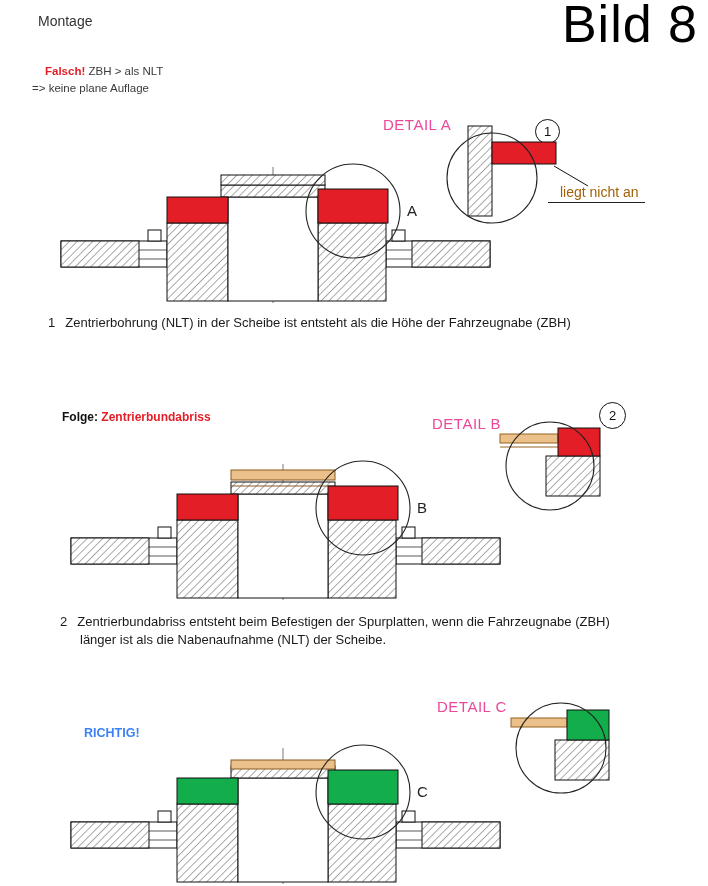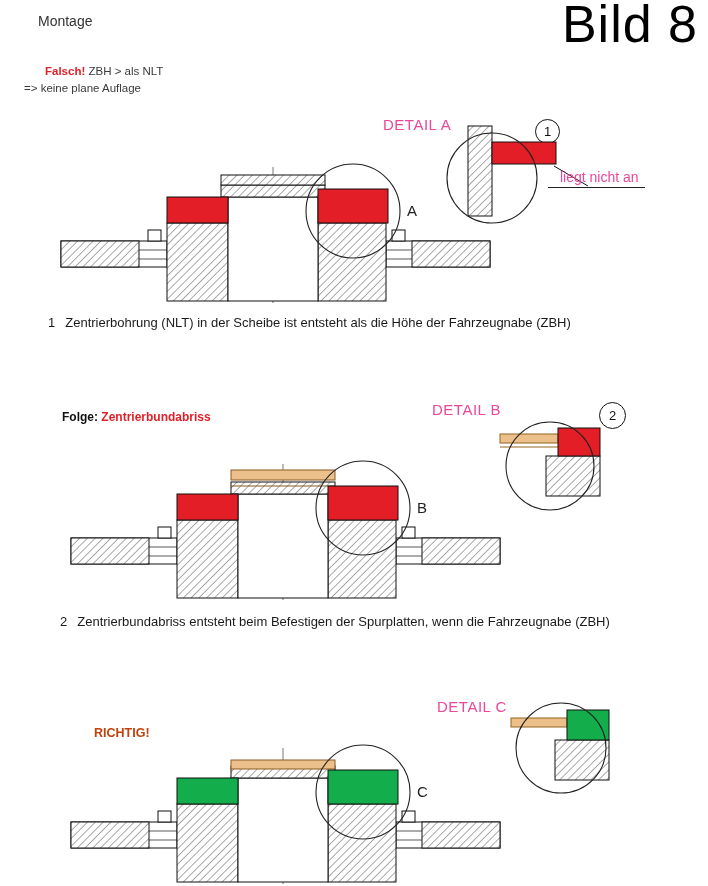--- a/index.html
+++ b/index.html
@@ -2,46 +2,46 @@
 <html><head>
 <meta charset="utf-8">
 <style>
   html,body{margin:0;padding:0;background:#ffffff;}
   .page{position:relative;width:708px;height:886px;background:#fff;overflow:hidden;
         font-family:"Liberation Sans",sans-serif;color:#222;}
   .abs{position:absolute;}
   .montage{left:38px;top:13px;font-size:14px;color:#333;}
   .bild{right:10px;top:-6px;font-size:52px;color:#000;letter-spacing:1px;}
   .warn1{left:45px;top:65px;font-size:11.5px;color:#3a3a3a;}
-  .warn2{left:24px;top:82px;font-size:11.5px;color:#3a3a3a;}
+  .warn2{left:32px;top:82px;font-size:11.5px;color:#3a3a3a;}
   .red{color:#e31e26;font-weight:bold;margin-top:6px;}
   .bold{font-weight:bold;}
   .detail-title{font-size:15px;letter-spacing:.5px;color:#ec4899;}
   .t-a{left:383px;top:116px;}
-  .t-b{left:432px;top:401px;}
+  .t-b{left:432px;top:415px;}
   .t-c{left:437px;top:698px;}
   .badge{border:1.5px solid #111;border-radius:50%;display:flex;align-items:center;
          justify-content:center;font-size:13px;color:#111;background:#fff;}
   .b1{left:535px;top:119px;width:23px;height:23px;}
   .b2{left:599px;top:402px;width:25px;height:25px;}
-  .annot{left:548px;top:169px;font-size:14px;color:#ec4899;border-bottom:1px solid #222;
+  .annot{left:548px;top:184px;font-size:14px;color:#a16207;border-bottom:1px solid #222;
          padding:0 6px 2px 12px;}
   .m1{left:55px;top:123px;}
   .m2{left:65px;top:420px;}
   .m3{left:65px;top:704px;}
   .dA{left:440px;top:120px;}
   .dB{left:492px;top:414px;}
   .dC{left:505px;top:694px;}
   .caption{font-size:13px;color:#1a1a1a;line-height:18px;}
   .c1{left:48px;top:314px;display:flex;gap:10px;}
   .c2{left:60px;top:613px;}
   .c2 .row1{display:flex;gap:10px;}
   .c2 .row2{margin-left:20px;}
   .folge{left:55px;top:410px;font-size:12px;color:#111;padding-left:7px;}
-  .richtig{left:94px;top:726px;font-size:12.5px;font-weight:bold;color:#c2410c;}
+  .richtig{left:84px;top:726px;font-size:12.5px;font-weight:bold;color:#3b82f6;}
   .fill-err{fill:#e31e26;}
   .fill-ok{fill:#13ae4b;}
   .fill-tan{fill:#ecc08b;}
   .vlabel{font:15px "Liberation Sans",sans-serif;fill:#222;}
 </style>
 </head>
 <body>
 
 <div class="page">
 
@@ -127,20 +127,21 @@
     <rect x="263" y="66" width="70" height="34" class="fill-err" stroke="#111"></rect>
     <circle cx="298" cy="88" r="47" fill="none" stroke="#222" stroke-width="1.1"></circle>
     <text x="352" y="93" class="vlabel">B</text>
   </svg>
 
   <div class="abs caption c2">
     <div class="row1">
       <span>2</span>
       <span>Zentrierbundabriss entsteht beim Befestigen der Spurplatten, wenn die Fahrzeugnabe (ZBH)</span>
     </div>
+    <div class="row2">länger ist als die Nabenaufnahme (NLT) der Scheibe.</div>
   </div>
 
   <div class="abs richtig">RICHTIG!</div>
 
   <div class="abs detail-title t-c">DETAIL C</div>
 
   <svg class="abs dC" width="128" height="106" viewBox="0 0 128 106">
     <rect x="50" y="46" width="54" height="40" fill="url(#hatch)" stroke="#111"></rect>
     <rect x="6" y="24" width="56" height="9" class="fill-tan" stroke="#95631f"></rect>
     <rect x="62" y="16" width="42" height="30" class="fill-ok" stroke="#111"></rect>

